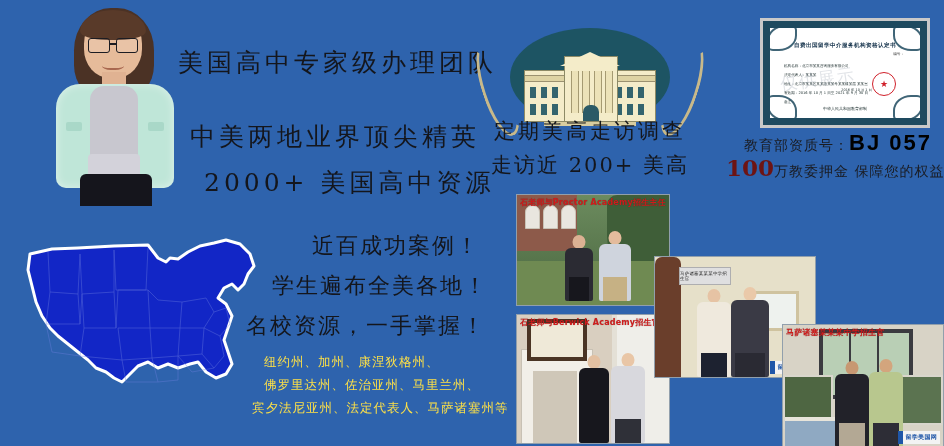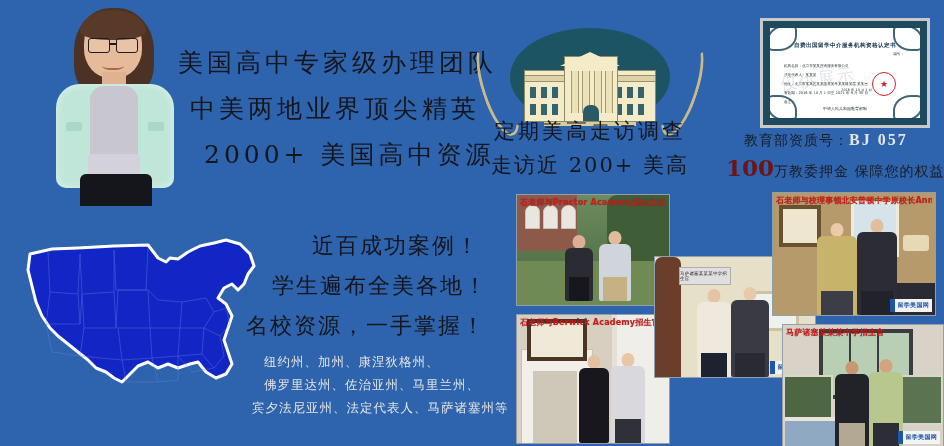--- a/index.html
+++ b/index.html
@@ -26,21 +26,21 @@
   #portrait .cardigan{position:absolute;left:6px;top:80px;width:118px;height:104px;background:#bfe6d8;border-radius:24px 24px 10px 10px;box-shadow:inset 0 0 10px rgba(255,255,255,.5);}
   #portrait .shirt{position:absolute;left:40px;top:82px;width:48px;height:100px;background:#c8c7cf;border-radius:14px 14px 6px 6px;}
   #portrait .shirtfrill{position:absolute;left:38px;top:150px;width:52px;height:34px;background:#d3d2da;border-radius:4px 4px 8px 8px;}
   #portrait .pants{position:absolute;left:30px;top:170px;width:72px;height:32px;background:#15151c;border-radius:6px 6px 0 0;}
   #portrait .pocket{position:absolute;width:16px;height:9px;background:#a9d8c8;border-radius:2px;}
 
   
   #headline{left:178px;top:40px;width:300px;}
   #headline .ln{color:#14161c;font-size:25px;letter-spacing:4px;line-height:46px;white-space:nowrap;font-family:"DejaVu Serif","Liberation Serif",serif;}
   #headline .ln.i1{padding-left:0px;}
-  #headline .ln.i2{padding-left:12px;}
+  #headline .ln.i2{padding-left:12px;margin-top:28px;}
   #headline .ln.i3{padding-left:26px;}
 
   
   #emblem{left:480px;top:22px;width:220px;height:175px;}
   .arc{position:absolute;top:18px;width:26px;height:92px;border:3px solid #c8b98a;border-radius:50%;}
   .arc.l{left:2px;border-right-color:transparent;border-top-color:transparent;transform:rotate(-18deg);}
   .arc.r{right:2px;border-left-color:transparent;border-top-color:transparent;transform:rotate(18deg);}
   .ellipse{position:absolute;left:30px;top:6px;width:160px;height:98px;background:#1d5463;border-radius:50%;}
   .bldg{position:absolute;left:44px;top:34px;width:132px;height:66px;}
   .wing{position:absolute;top:14px;width:44px;height:50px;background:#f4ecc9;border:1px solid #8d8a66;}
@@ -67,38 +67,38 @@
   #cert .cno{position:absolute;right:16px;top:24px;font-size:3.6px;color:#444;}
   #cert .row{position:absolute;left:14px;font-size:3.6px;color:#233;white-space:nowrap;}
   #cert .wm{position:absolute;left:10px;top:40px;font-size:17px;color:rgba(120,130,150,.22);letter-spacing:2px;transform:rotate(-8deg);}
   #cert .seal{position:absolute;right:24px;bottom:22px;width:22px;height:22px;border:1.6px solid #d0202a;border-radius:50%;}
   #cert .seal .star{position:absolute;left:50%;top:50%;transform:translate(-50%,-50%);color:#d0202a;font-size:9px;line-height:9px;}
   #cert .sealtx{position:absolute;right:48px;bottom:26px;font-size:3.4px;color:#233;white-space:nowrap;text-align:right;}
   #cert .cfoot{position:absolute;left:0;right:0;bottom:7px;text-align:center;font-size:4px;color:#233;}
 
   #certline1{left:744px;top:130px;width:198px;white-space:nowrap;}
   #certline1 .lbl{color:#1a1c22;font-size:14px;letter-spacing:1px;font-family:Liberation Sans, sans-serif;}
-  #certline1 .big{color:#e5e5e5;font-size:16px;font-weight:bold;letter-spacing:2px;font-family:Liberation Serif, serif;}
+  #certline1 .big{color:#000000;font-size:22px;font-weight:bold;letter-spacing:2px;font-family:Liberation Sans, sans-serif;}
   #certline2{left:726px;top:154px;width:216px;white-space:nowrap;}
   #certline2 .big{color:#6d1414;font-size:23px;font-weight:bold;font-family:"DejaVu Serif","Liberation Serif",serif;}
   #certline2 .lbl{color:#1a1c22;font-size:14px;letter-spacing:1px;font-family:"DejaVu Serif","Liberation Serif",serif;}
 
   
   #map{left:18px;top:232px;width:248px;height:190px;}
   #map svg{display:block;width:248px;height:190px;}
 
   
   #slogans{left:246px;top:226px;width:268px;}
   #slogans .s{color:#14161c;font-size:22px;letter-spacing:2px;line-height:40px;white-space:nowrap;font-family:"DejaVu Serif","Liberation Serif",serif;}
   #slogans .s.a{padding-left:66px;}
   #slogans .s.b{padding-left:26px;}
   #slogans .s.c{padding-left:0px;}
 
   #states{left:252px;top:350px;width:268px;}
-  #states .st{color:#e5e5e5;font-size:12.5px;letter-spacing:1px;line-height:23px;white-space:nowrap;font-family:"DejaVu Serif","Liberation Serif",serif;}
+  #states .st{color:#fde047;font-size:12.5px;letter-spacing:1px;line-height:23px;white-space:nowrap;font-family:"DejaVu Serif","Liberation Serif",serif;}
   #states .st.i{padding-left:12px;}
 
   
   .photo{position:absolute;overflow:hidden;background:#6d7f90;border:1px solid rgba(255,255,255,.25);}
   .cap{position:absolute;left:3px;right:3px;top:2px;font-size:8px;color:#d01b1b;font-weight:bold;letter-spacing:.2px;white-space:nowrap;overflow:hidden;text-shadow:0 0 1px rgba(0,0,0,.35);}
   .wmk{position:absolute;right:3px;bottom:3px;height:13px;padding:0 3px;background:#f3f3f3;border-left:5px solid #1f56a8;display:flex;align-items:center;font-size:6px;color:#1f56a8;font-weight:bold;letter-spacing:.3px;}
 
   
   #p1{left:516px;top:194px;width:152px;height:110px;}
   #p1 .sky{position:absolute;inset:0;background:linear-gradient(#6c8b5e,#49663f);}
@@ -353,41 +353,20 @@
       <div class="pLegs" style="background:#1d2230"></div>
     </div>
     <div class="pB">
       <div class="pHead" style="background:#eac9a9"></div>
       <div class="pBody" style="background:#3a3a45"></div>
       <div class="pLegs" style="background:#2a2a33"></div>
     </div>
     <div class="wmk">留学美国网</div>
   </div>
 
-  <div class="photo" id="p4">
-    <div class="wall"></div>
-    <div class="art"></div>
-    <div class="win"></div>
-    <div class="lamp">
-        <div class="lampshade"></div>
-      </div>
-    <div class="desk"></div>
-    <div class="pA">
-      <div class="pHead" style="background:#ecc9a8"></div>
-      <div class="pBody" style="background:#c7b46a"></div>
-      <div class="pLegs" style="background:#3c3d46"></div>
-    </div>
-    <div class="pB">
-      <div class="pHead" style="background:#e4bd9c"></div>
-      <div class="pBody" style="background:#2c2c36"></div>
-      <div class="pLegs" style="background:#22222b"></div>
-    </div>
-    <div class="cap">石老师与校理事顿北安普顿中学原校长Ann</div>
-    <div class="wmk">留学美国网</div>
-  </div>
 
   <div class="photo" id="p5">
     <div class="wall"></div>
     <div class="window">
       <div class="mullion" style="left:26px"></div>
       <div class="mullion" style="left:54px"></div>
     </div>
     <div class="board"></div>
     <div class="board2"></div>
     <div class="bed"></div>

